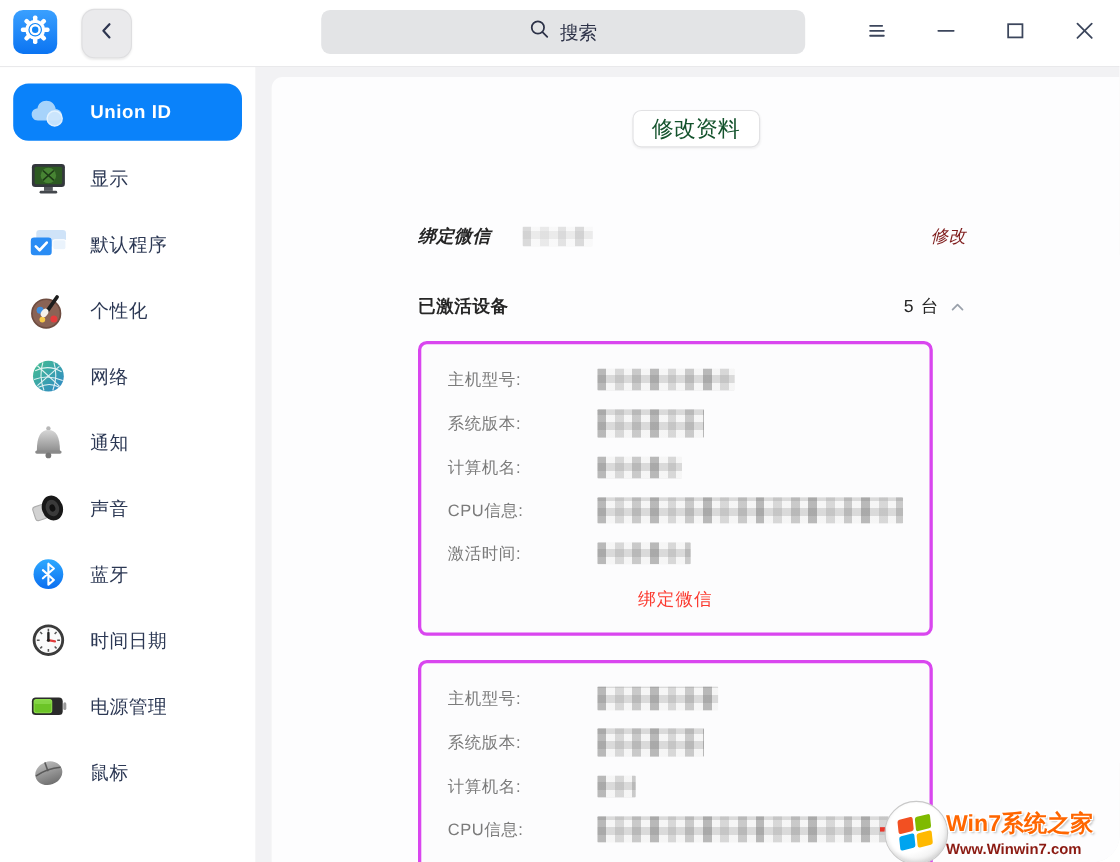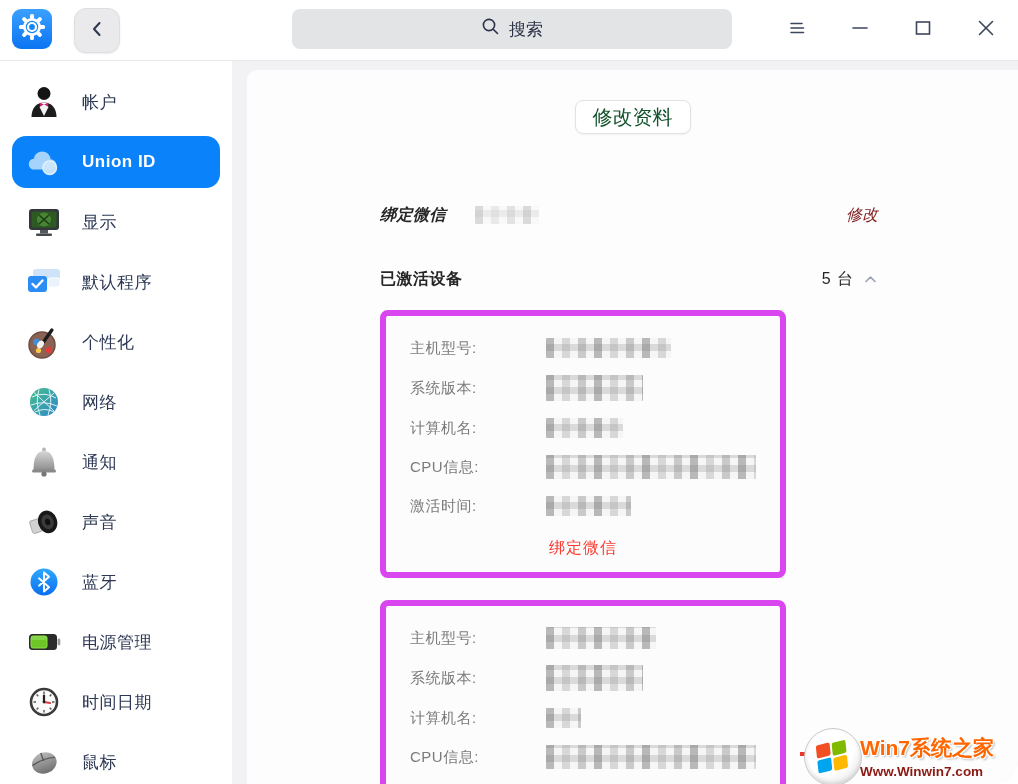--- a/index.html
+++ b/index.html
@@ -37,21 +37,21 @@
   .hrow{position:absolute;left:0;width:100%;display:flex;align-items:center;}
   .hrow .sec-label{font-size:16px;font-weight:700;color:#262626;letter-spacing:.5px;}
   .wechat-row{top:132px;height:26px;font-style:italic;}
   .wechat-row .mosaic{margin-left:29px;}
   .devices-row{top:196px;height:26px;}
   .spacer{flex:1;}
   .link-blue{color:#7f1d1d;font-size:16px;cursor:pointer;}
   .count{font-size:16px;color:#262626;letter-spacing:1px;}
   .chev-up{margin-left:9px;display:flex;cursor:pointer;}
 
-  .card{position:absolute;left:0;width:406px;background:#fcfcfd;border:6px solid #d946ef;border-radius:8px;
+  .card{position:absolute;left:0;width:468px;background:#fcfcfd;border:3px solid #d946ef;border-radius:8px;
         box-sizing:border-box;padding:21px 24px 0 24px;}
   .card1{top:240px;height:268px;}
   .card2{top:530px;height:300px;}
   .frow{display:flex;align-items:center;margin-bottom:16px;min-height:22px;}
   .frow .flabel{width:136px;flex:0 0 136px;font-size:15px;color:#7b7b7b;letter-spacing:.5px;}
   .deactivate{margin-top:21px;text-align:center;font-size:16px;color:#fb3a30;letter-spacing:1px;cursor:pointer;}
 
   
   .mosaic{display:inline-block;border-radius:1px;background-color:#ececec;
     background-image:
@@ -150,32 +150,20 @@
               <line x1="4.5" y1="4.5" x2="17.5" y2="17.5"></line>
               <line x1="17.5" y1="4.5" x2="4.5" y2="17.5"></line>
             </svg>
         </span>
       </div>
     </div>
   </header>
 
   <aside class="sidebar">
 
-    <div class="side-item">
-      <span class="icn">
-        <svg width="38" height="38" viewBox="0 0 38 38">
-          <circle cx="19" cy="10.5" r="6.5" fill="#141414"></circle>
-          <path d="M6.5 34 C6.5 24.5 12 19.5 19 19.5 C26 19.5 31.5 24.5 31.5 34 Z" fill="#1c1c1c"></path>
-          <path d="M19 20 L14.5 24 L19 33 L23.5 24 Z" fill="#f2f2f2"></path>
-          <path d="M15 20.2 L19 23.4 L23 20.2 L19 19.6 Z" fill="#fff"></path>
-          <path d="M19 21.5 L14.8 19.6 L14.8 23.4 Z M19 21.5 L23.2 19.6 L23.2 23.4 Z" fill="#cf1f6e"></path>
-        </svg>
-      </span>
-      <span class="lbl">帐户</span>
-    </div>
 
     <div class="side-item active">
       <span class="icn">
         <svg width="40" height="40" viewBox="0 0 40 40">
           <path d="M10 28 C5.5 28 4 24.5 4 22 C4 18.8 6.5 16.5 9.5 16.5 C10 12 13.5 9 18 9 C22.5 9 26.5 12.2 27 17 C30.5 17.3 33 19.8 33 23 C33 26 30.8 28 27.5 28 Z" fill="#a6d3fb"></path>
           <circle cx="26" cy="26" r="7.2" fill="#cde7fd" stroke="#e9f5ff" stroke-width="1.4" opacity="0.95"></circle>
         </svg>
       </span>
       <span class="lbl">Union ID</span>
     </div>
@@ -288,32 +276,20 @@
           <circle cx="19" cy="19" r="13.5" fill="url(#btg)"></circle>
           <path d="M19 9.5 L24 13.8 L14 22.7 M19 28.5 L24 24.2 M24 24.2 L14 15.3 M19 9.5 L19 28.5" fill="none" stroke="#fff" stroke-width="1.9" stroke-linecap="round" stroke-linejoin="round"></path>
         </svg>
       </span>
       <span class="lbl">蓝牙</span>
     </div>
 
     <div class="side-item">
       <span class="icn">
         <svg width="38" height="38" viewBox="0 0 38 38">
-          <rect x="4" y="11" width="28" height="16" rx="3.5" fill="#2b2b2b"></rect>
-          <rect x="6" y="13" width="16" height="12" rx="2" fill="#6cc427" stroke="#8fe04a" stroke-width="1"></rect>
-          <rect x="32.5" y="15.5" width="2.8" height="7" rx="1.4" fill="#9a9a9a"></rect>
-          <rect x="6" y="13" width="16" height="4" rx="2" fill="#8fdd52" opacity="0.7"></rect>
-        </svg>
-      </span>
-      <span class="lbl">电源管理</span>
-    </div>
-
-    <div class="side-item">
-      <span class="icn">
-        <svg width="38" height="38" viewBox="0 0 38 38">
           <circle cx="19" cy="19" r="13" fill="#fafafa" stroke="#3b3b3b" stroke-width="2.6"></circle>
           <g stroke="#555" stroke-width="1.4">
             <line x1="19" y1="8.5" x2="19" y2="11"></line>
               <line x1="19" y1="27" x2="19" y2="29.5"></line>
             <line x1="8.5" y1="19" x2="11" y2="19"></line>
               <line x1="27" y1="19" x2="29.5" y2="19"></line>
             <line x1="11.6" y1="11.6" x2="13.3" y2="13.3"></line>
               <line x1="26.4" y1="11.6" x2="24.7" y2="13.3"></line>
             <line x1="11.6" y1="26.4" x2="13.3" y2="24.7"></line>
               <line x1="26.4" y1="26.4" x2="24.7" y2="24.7"></line>
@@ -322,20 +298,32 @@
           <line x1="19" y1="19" x2="25" y2="20" stroke="#e23d3d" stroke-width="2" stroke-linecap="round"></line>
           <circle cx="19" cy="19" r="1.4" fill="#222"></circle>
         </svg>
       </span>
       <span class="lbl">时间日期</span>
     </div>
 
     <div class="side-item">
       <span class="icn">
         <svg width="38" height="38" viewBox="0 0 38 38">
+          <rect x="4" y="11" width="28" height="16" rx="3.5" fill="#2b2b2b"></rect>
+          <rect x="6" y="13" width="16" height="12" rx="2" fill="#6cc427" stroke="#8fe04a" stroke-width="1"></rect>
+          <rect x="32.5" y="15.5" width="2.8" height="7" rx="1.4" fill="#9a9a9a"></rect>
+          <rect x="6" y="13" width="16" height="4" rx="2" fill="#8fdd52" opacity="0.7"></rect>
+        </svg>
+      </span>
+      <span class="lbl">电源管理</span>
+    </div>
+
+    <div class="side-item">
+      <span class="icn">
+        <svg width="38" height="38" viewBox="0 0 38 38">
           <defs>
               <linearGradient id="mg" x1="0" y1="0" x2="0" y2="1">
             <stop offset="0" stop-color="#b8b8b8"></stop>
                 <stop offset="1" stop-color="#6f6f6f"></stop>
               </linearGradient>
             </defs>
           <g transform="rotate(-20 19 19)">
             <ellipse cx="19" cy="20" rx="12.5" ry="10.5" fill="url(#mg)"></ellipse>
             <path d="M19 9.5 L19 18" stroke="#5a5a5a" stroke-width="1.4"></path>
             <path d="M7 18.5 Q19 15 31 18.5" fill="none" stroke="#5a5a5a" stroke-width="1.4"></path>

